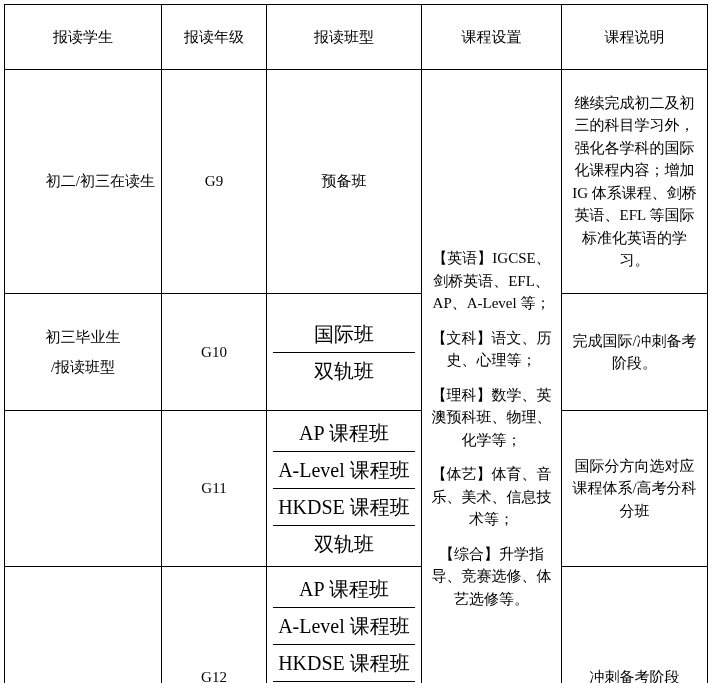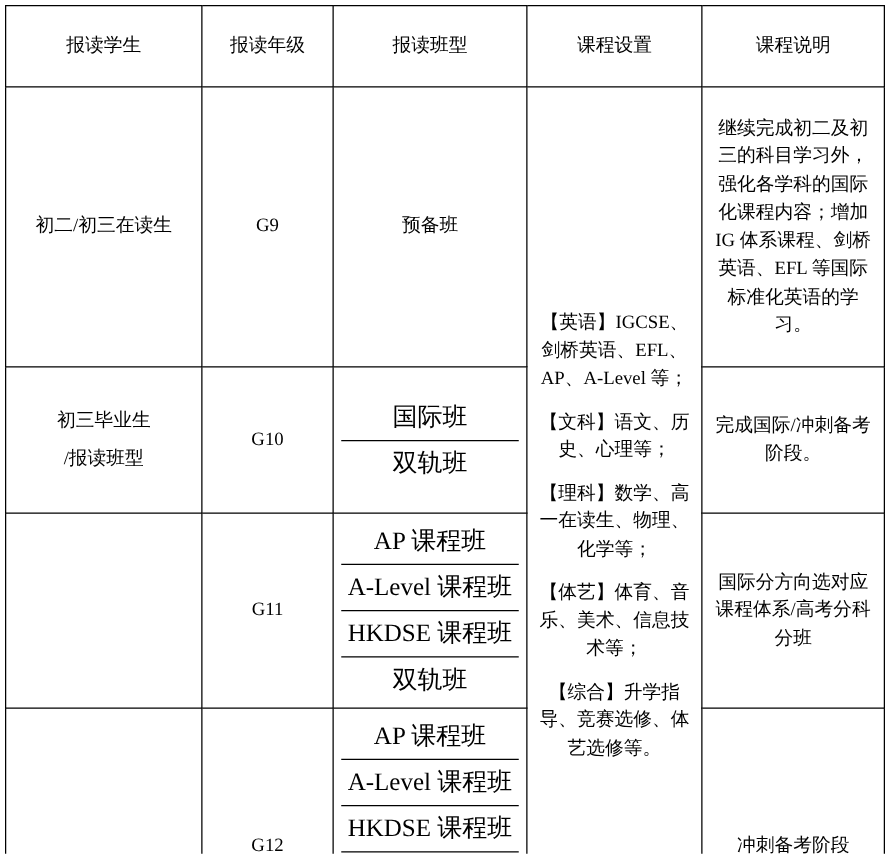--- a/index.html
+++ b/index.html
@@ -117,27 +117,27 @@
         <th>报读学生</th>
         <th>报读年级</th>
         <th>报读班型</th>
         <th>课程设置</th>
         <th>课程说明</th>
       </tr>
     </thead>
     <tbody>
 
       <tr>
-        <td class="cell-student" style="height:215px;">初二/初三在读生</td>
+        <td class="cell-student" style="height:215px;text-align:right;">初二/初三在读生</td>
         <td class="cell-grade">G9</td>
         <td class="cell-class">预备班</td>
         <td class="cell-setting" rowspan="4">
           <p>【英语】IGCSE、剑桥英语、EFL、AP、A-Level 等；</p>
           <p>【文科】语文、历史、心理等；</p>
-          <p>【理科】数学、高一在读生、物理、化学等；</p>
+          <p>【理科】数学、英澳预科班、物理、化学等；</p>
           <p>【体艺】体育、音乐、美术、信息技术等；</p>
           <p>【综合】升学指导、竞赛选修、体艺选修等。</p>
         </td>
         <td class="cell-desc">继续完成初二及初三的科目学习外，强化各学科的国际化课程内容；增加 IG 体系课程、剑桥英语、EFL 等国际标准化英语的学习。</td>
       </tr>
 
       <tr>
         <td class="cell-student" style="height:108px;margin-left:40px;">
           <span class="line">初三毕业生</span>
           <span class="line">/报读班型</span>

